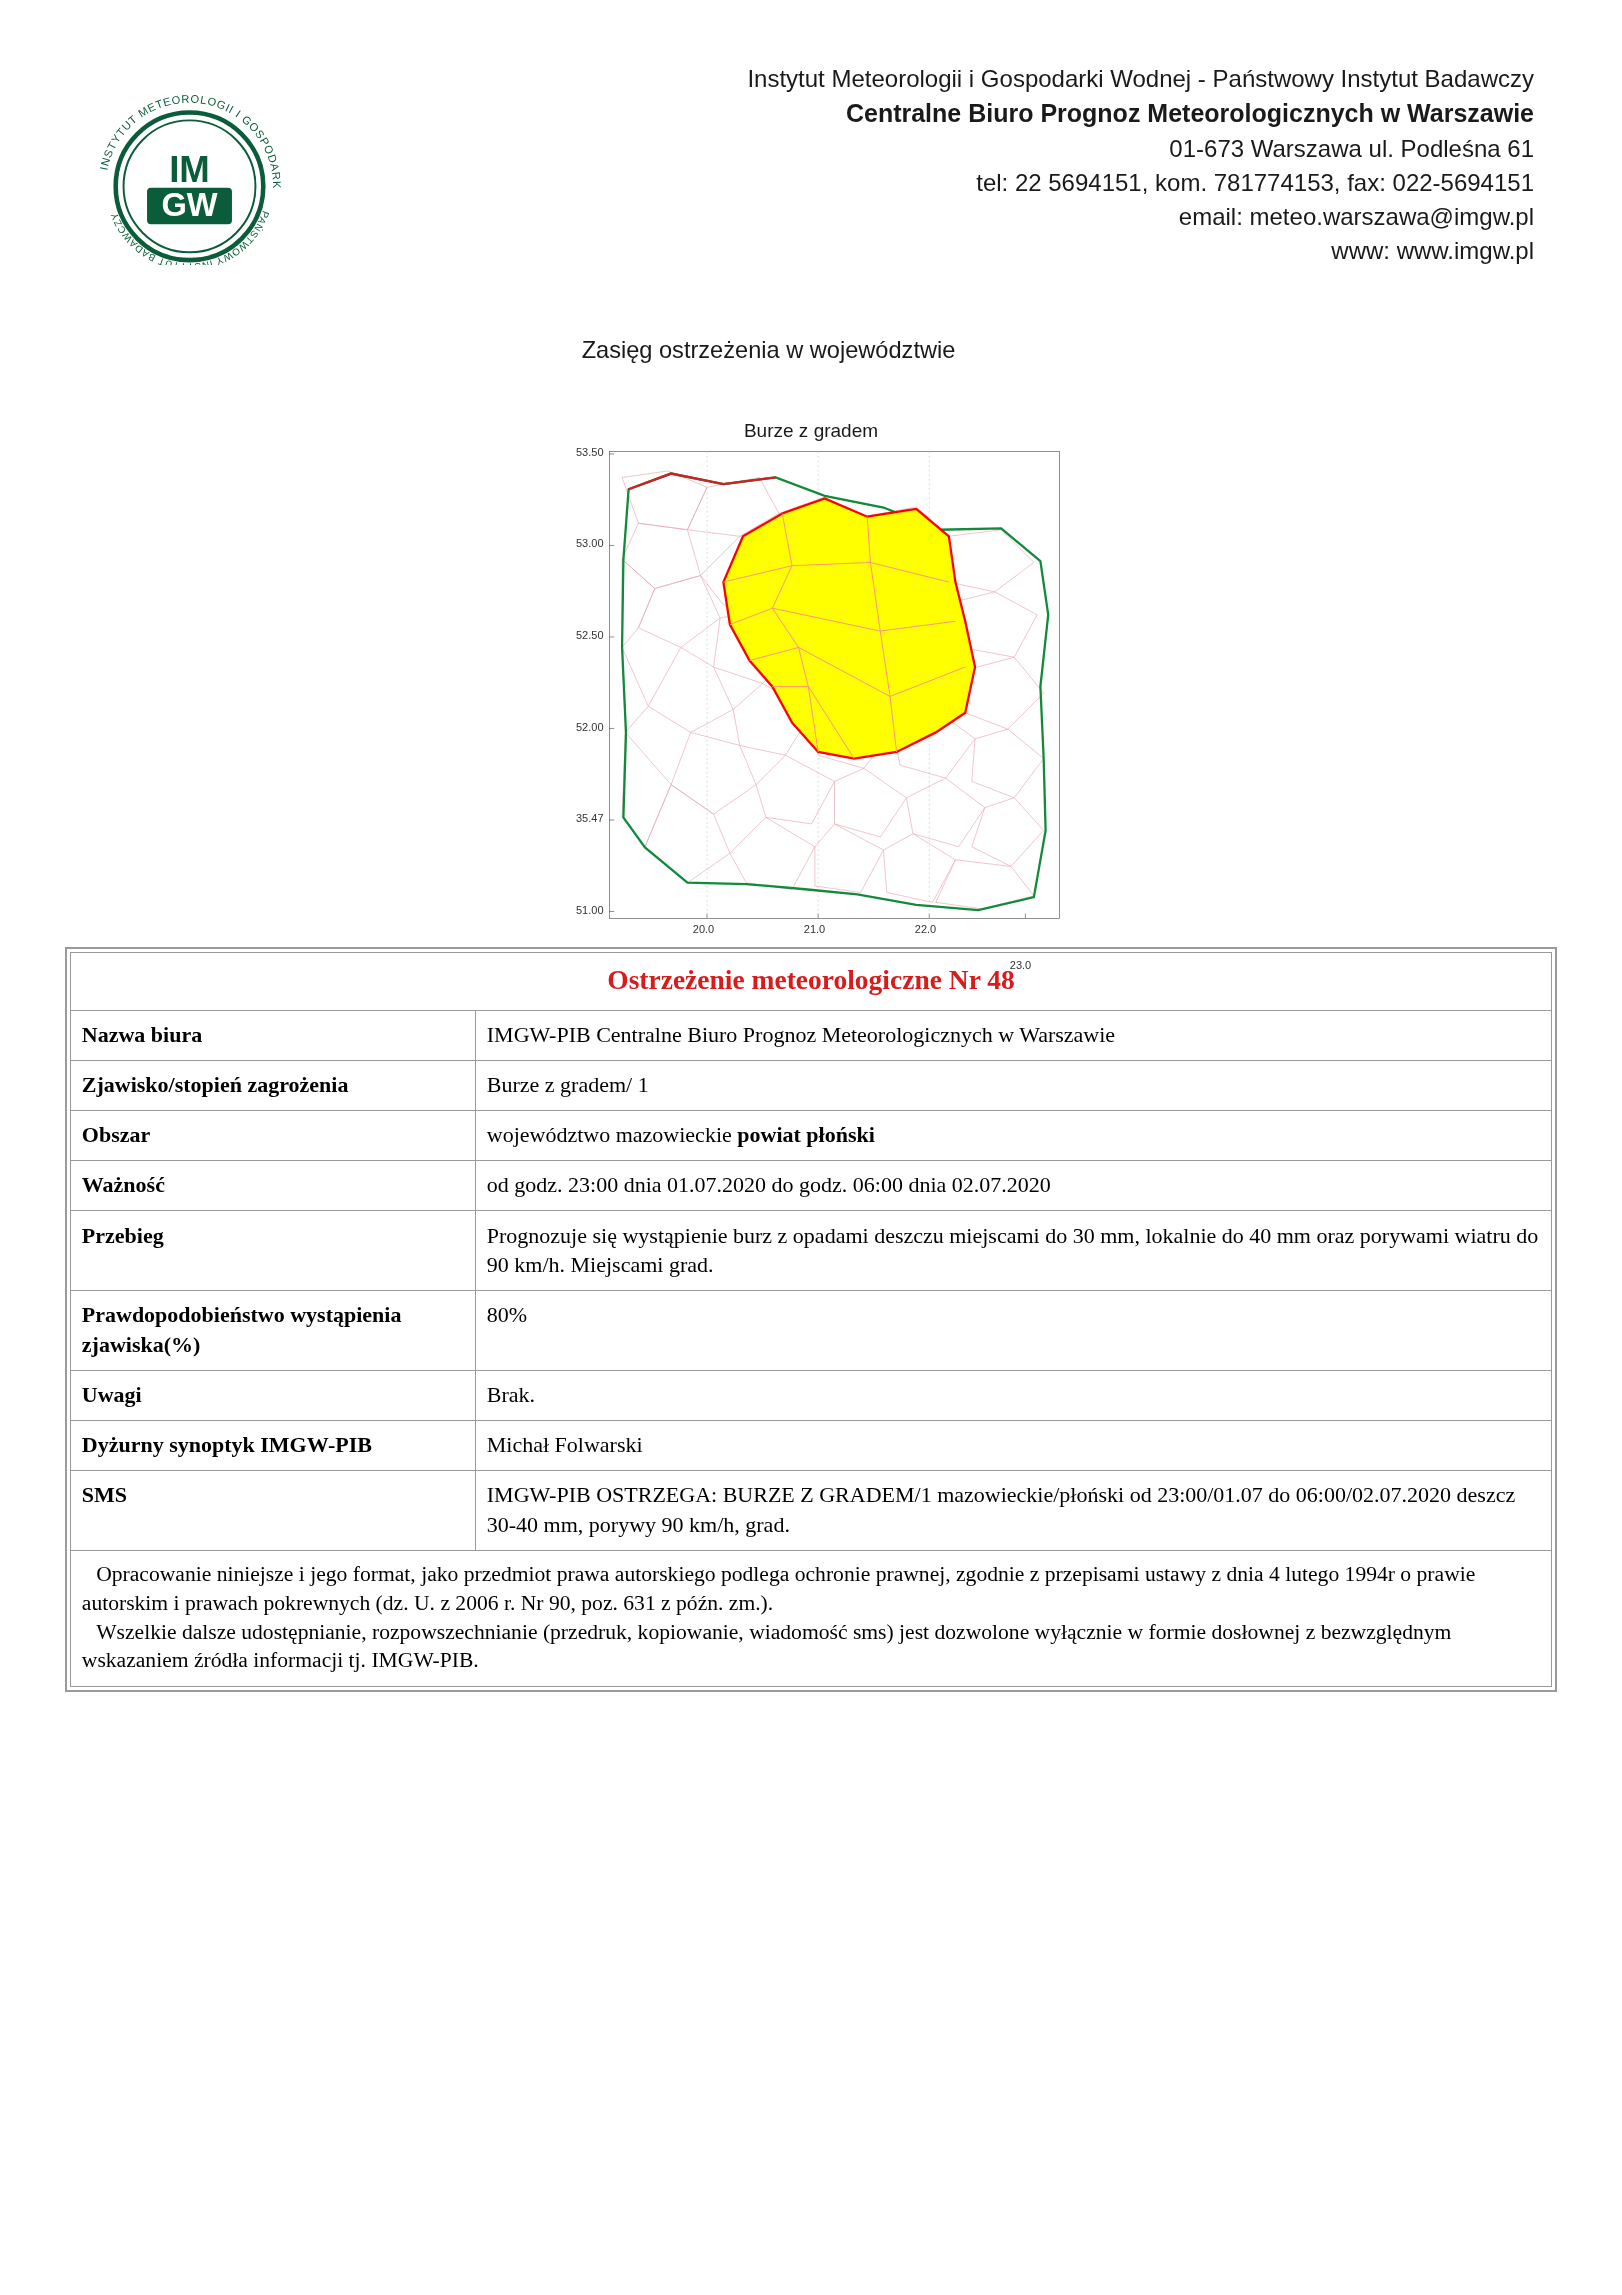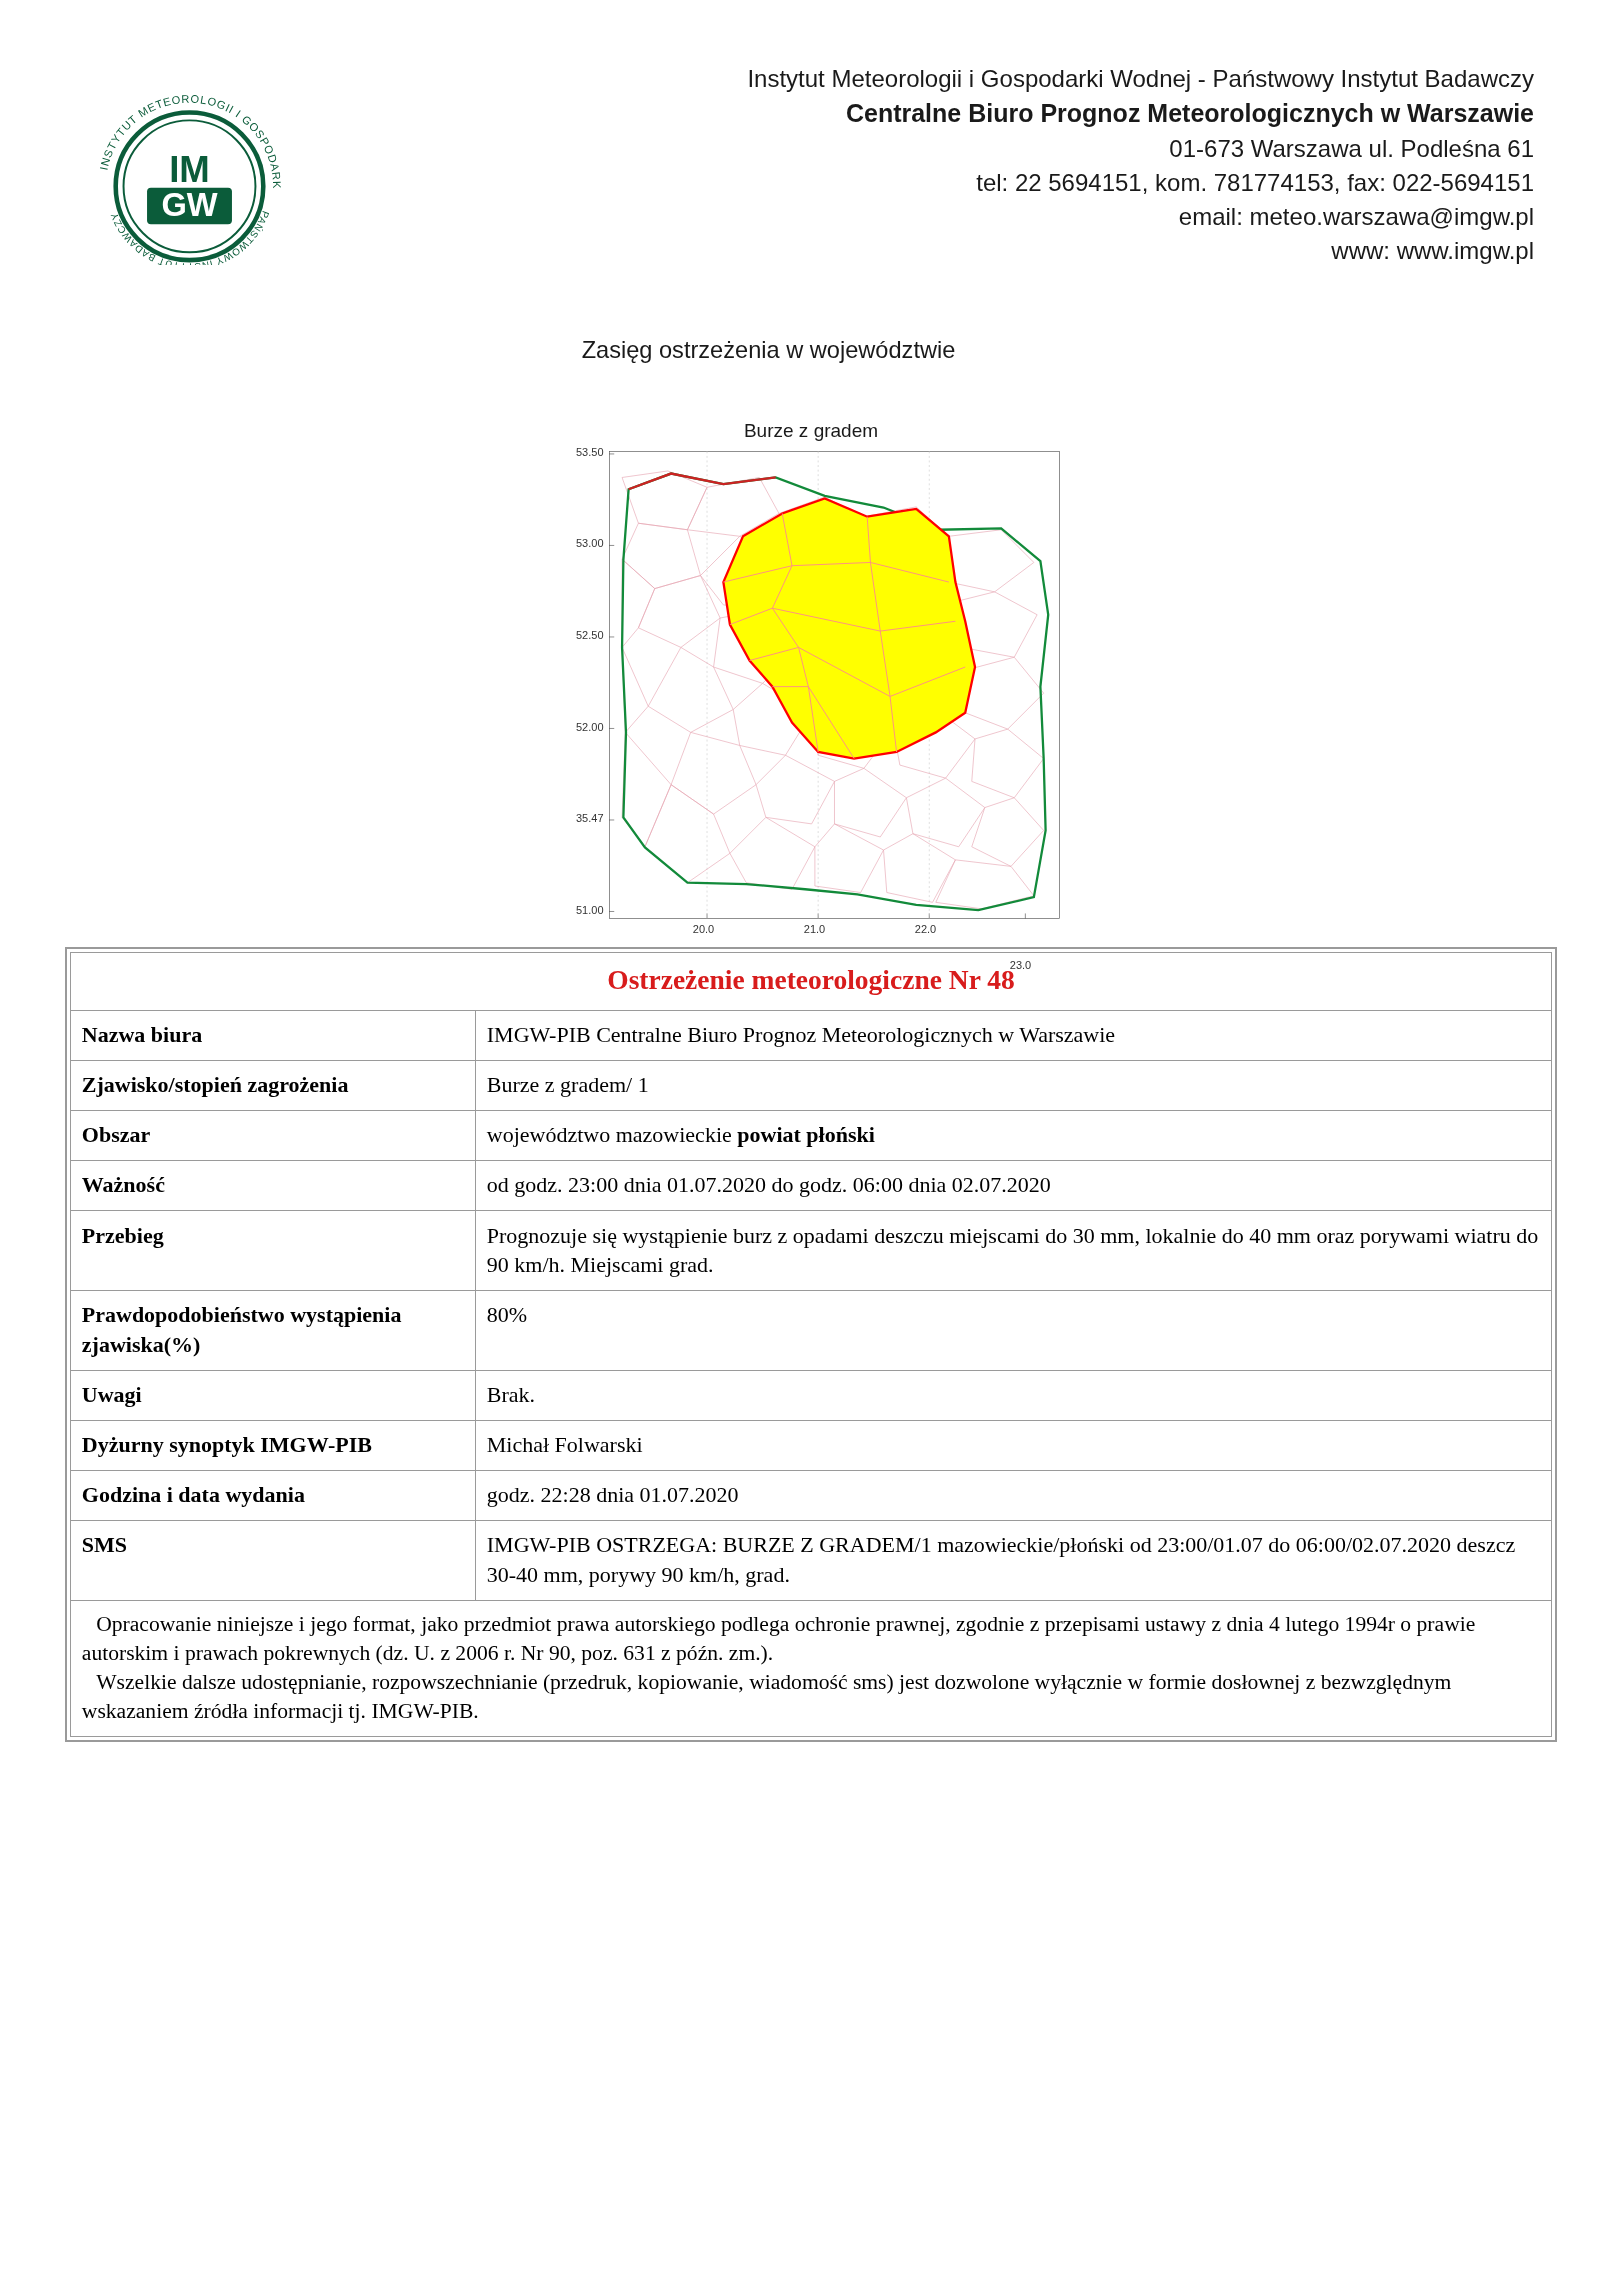--- a/index.html
+++ b/index.html
@@ -297,24 +297,20 @@
       </tr>
       <tr>
         <td class="label">Uwagi</td>
         <td>Brak.</td>
       </tr>
       <tr>
         <td class="label">Dyżurny synoptyk IMGW-PIB</td>
         <td>Michał Folwarski</td>
       </tr>
       <tr>
-        <td class="label">Godzina i data wydania</td>
-        <td>godz. 22:28 dnia 01.07.2020</td>
-      </tr>
-      <tr>
         <td class="label">SMS</td>
         <td>IMGW-PIB OSTRZEGA: BURZE Z GRADEM/1 mazowieckie/płoński od 23:00/01.07 do 06:00/02.07.2020 deszcz 30-40 mm, porywy 90 km/h, grad.</td>
       </tr>
       <tr>
         <td class="footer-cell" colspan="2">
           <p class="indent">Opracowanie niniejsze i jego format, jako przedmiot prawa autorskiego podlega ochronie prawnej, zgodnie z przepisami ustawy z dnia 4 lutego 1994r o prawie autorskim i prawach pokrewnych (dz. U. z 2006 r. Nr 90, poz. 631 z późn. zm.).</p>
           <p class="indent">Wszelkie dalsze udostępnianie, rozpowszechnianie (przedruk, kopiowanie, wiadomość sms) jest dozwolone wyłącznie w formie dosłownej z bezwzględnym wskazaniem źródła informacji tj. IMGW-PIB.</p>
         </td>
       </tr>
     </tbody>

